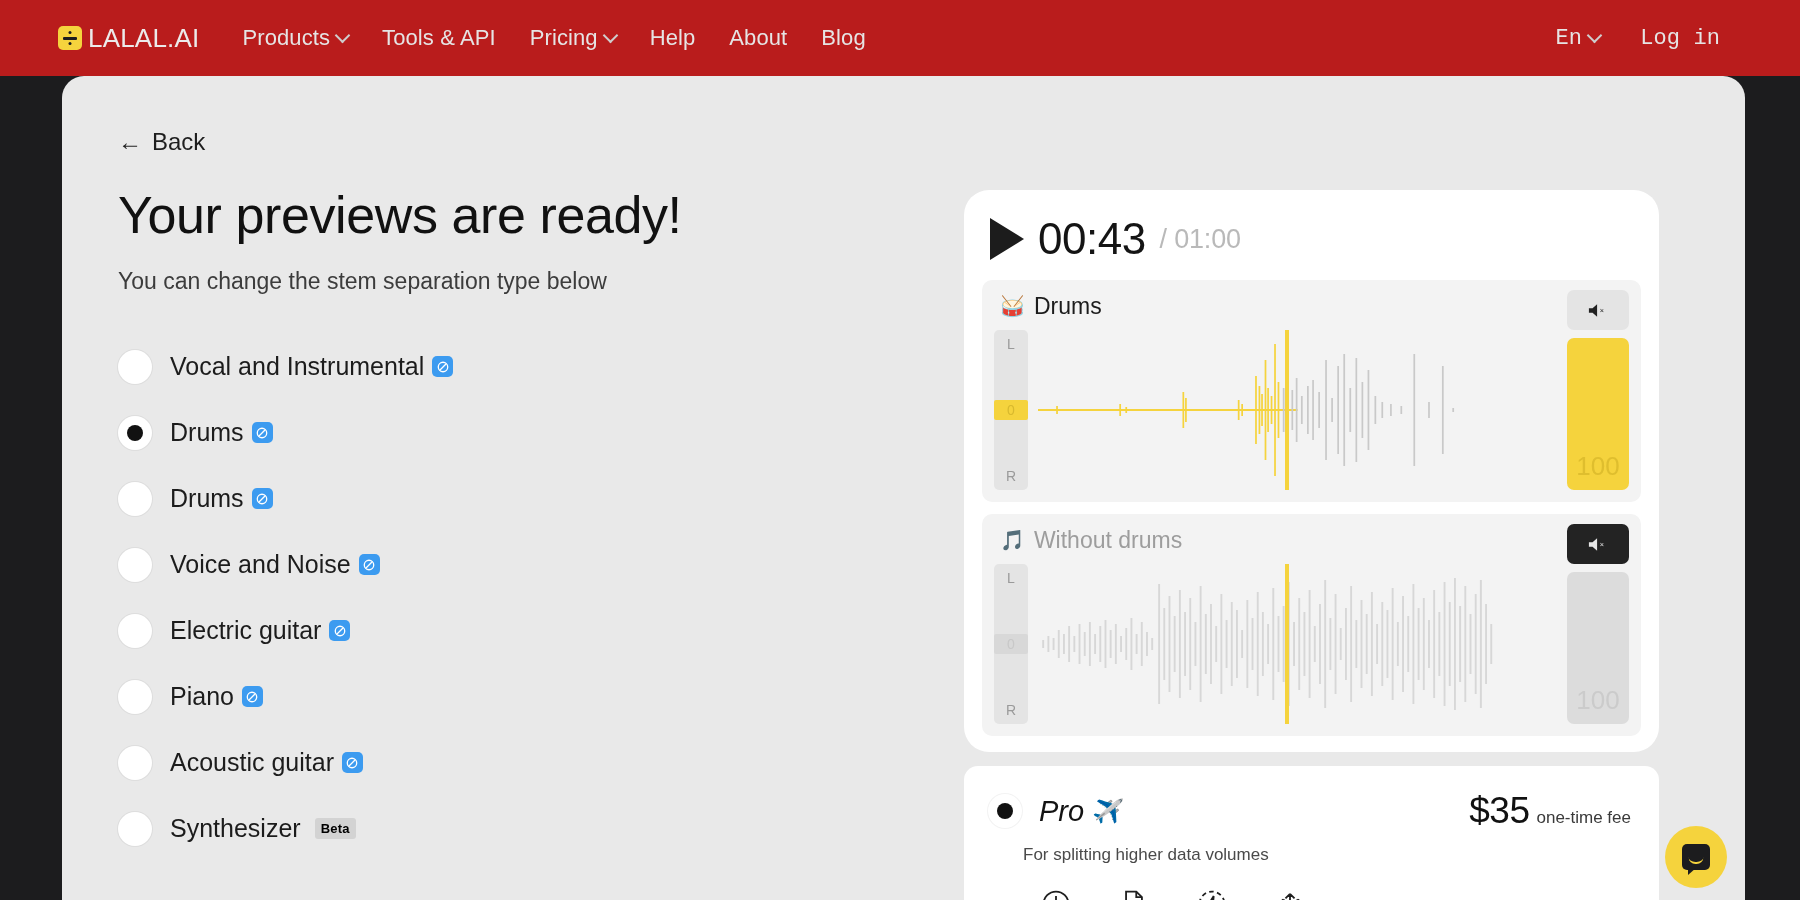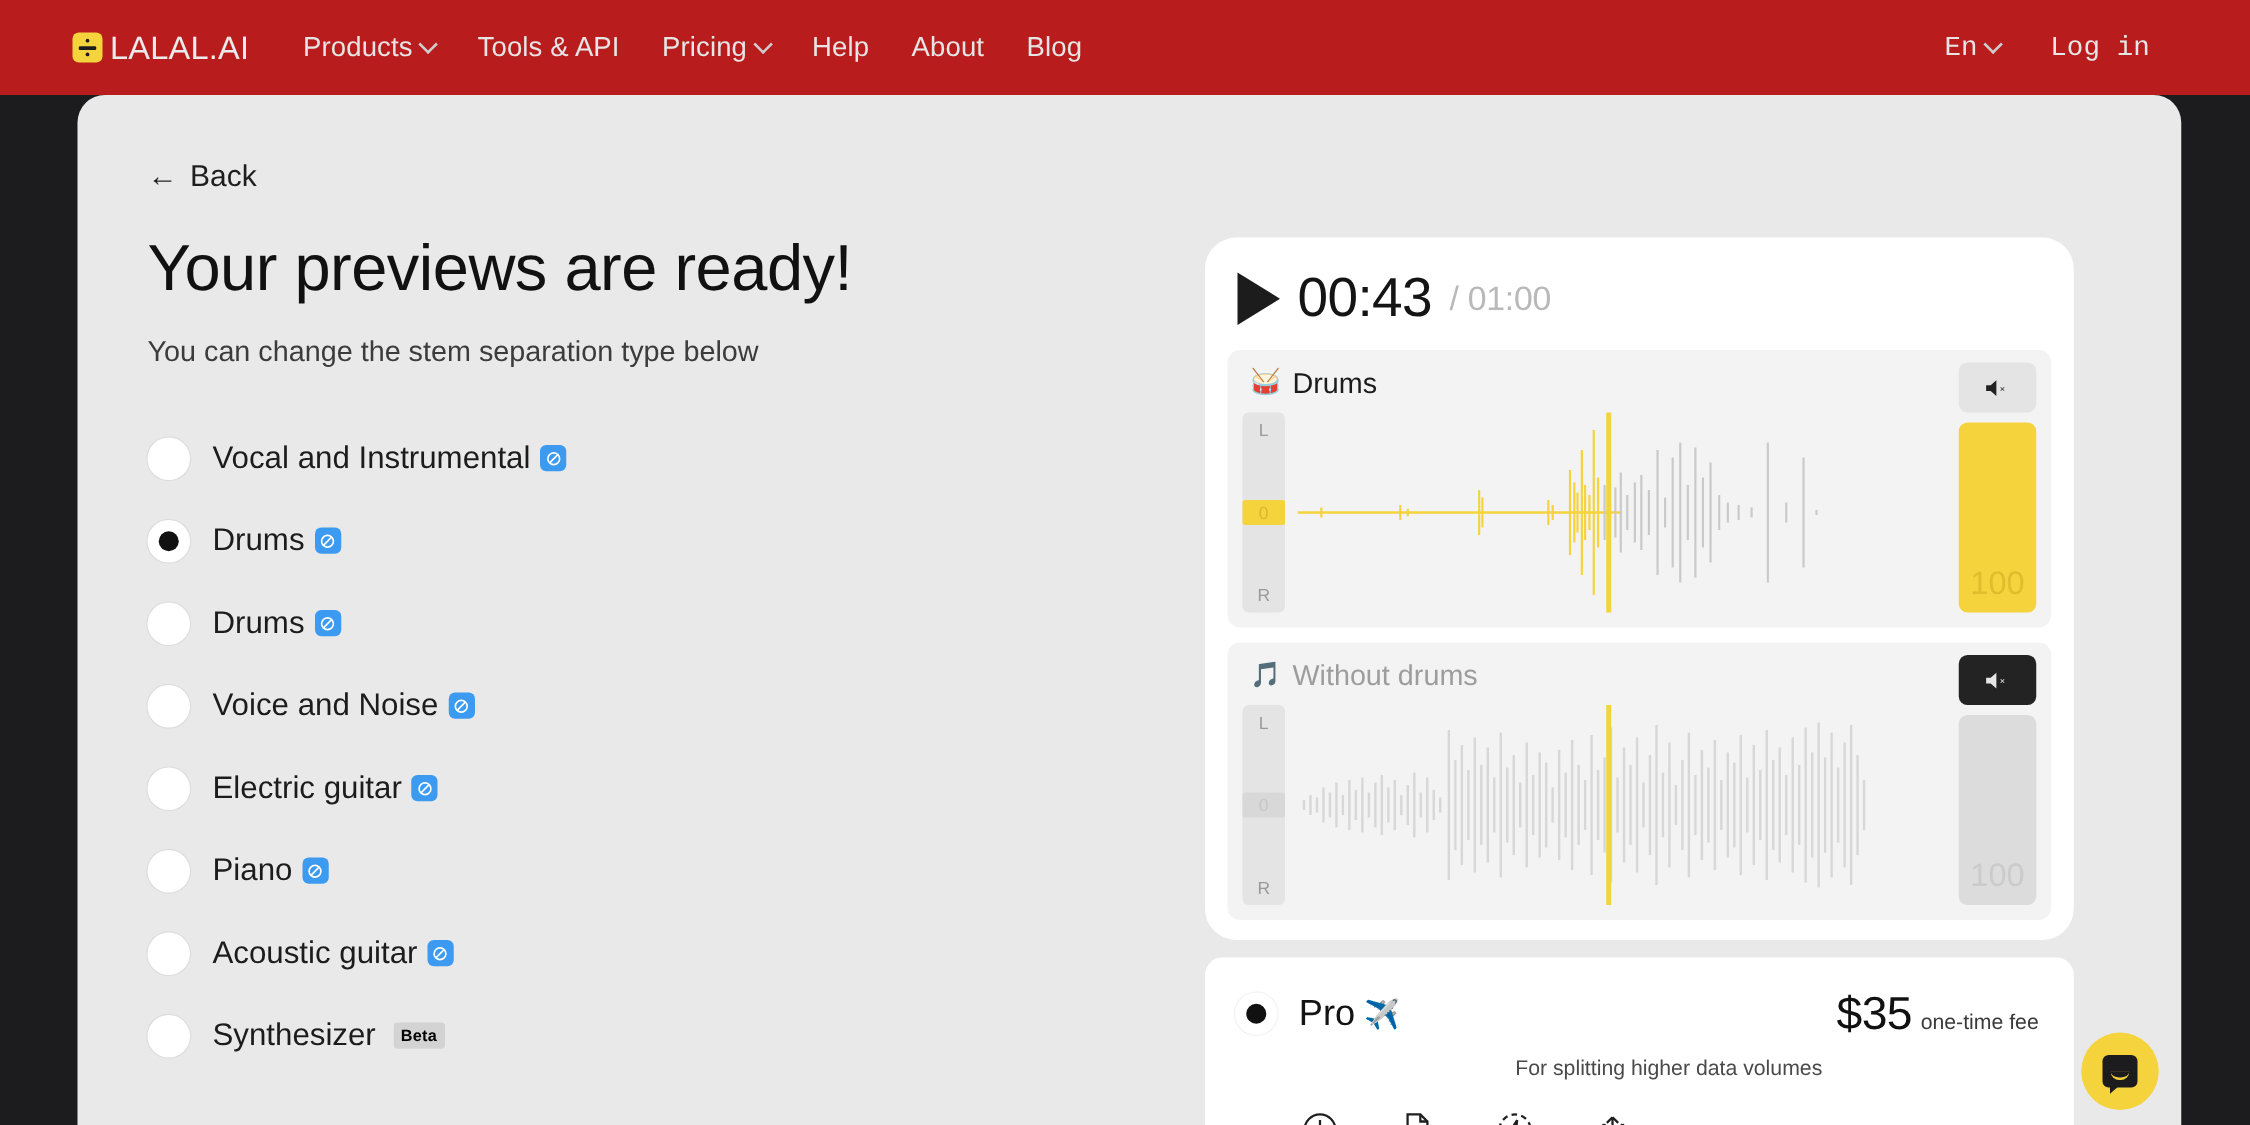--- a/index.html
+++ b/index.html
@@ -129,27 +129,27 @@
   .vol {
     flex: 1; border-radius: 7px; background: #f5d33d;
     display: flex; align-items: flex-end; justify-content: center;
     font-size: 26px; color: #dfbe2e; padding-bottom: 8px; cursor: pointer;
   }
   .track.muted .vol { background: #dcdcdc; color: #cbcbcb; }
 
   
   .pricing-card { background: #fff; border-radius: 14px; margin-top: 14px; padding: 24px 28px 20px 24px; }
   .plan-row { display: flex; align-items: center; }
-  .plan-left { display: flex; gap: 17px; }
+  .plan-left { display: flex; gap: 17px; font-style: italic; }
   .plan-name { font-size: 29px; color: #131313; display: flex; align-items: center; gap: 7px; }
   .plan-emoji { font-size: 23px; }
   .plan-price { margin-left: auto; display: flex; align-items: baseline; gap: 7px; }
   .price { font-size: 37px; color: #111; letter-spacing: -.5px; }
   .price-note { font-size: 17px; color: #3a3a3a; }
-  .plan-desc { font-size: 17px; color: #4a4a4a; margin-left: 51px; margin-top: 13px; text-align: center; }
+  .plan-desc { font-size: 17px; color: #4a4a4a; margin-left: 35px; margin-top: 13px; }
   .feature-icons { display: flex; gap: 44px; margin-left: 51px; margin-top: 22px; }
   .feature-icons .fi { width: 34px; height: 34px; }
 
   
   .chat-fab {
     position: absolute; right: 18px; bottom: 12px;
     width: 62px; height: 62px; border-radius: 50%;
     background: #f5d33d; display: flex; align-items: center; justify-content: center;
     cursor: pointer; z-index: 50;
   }

